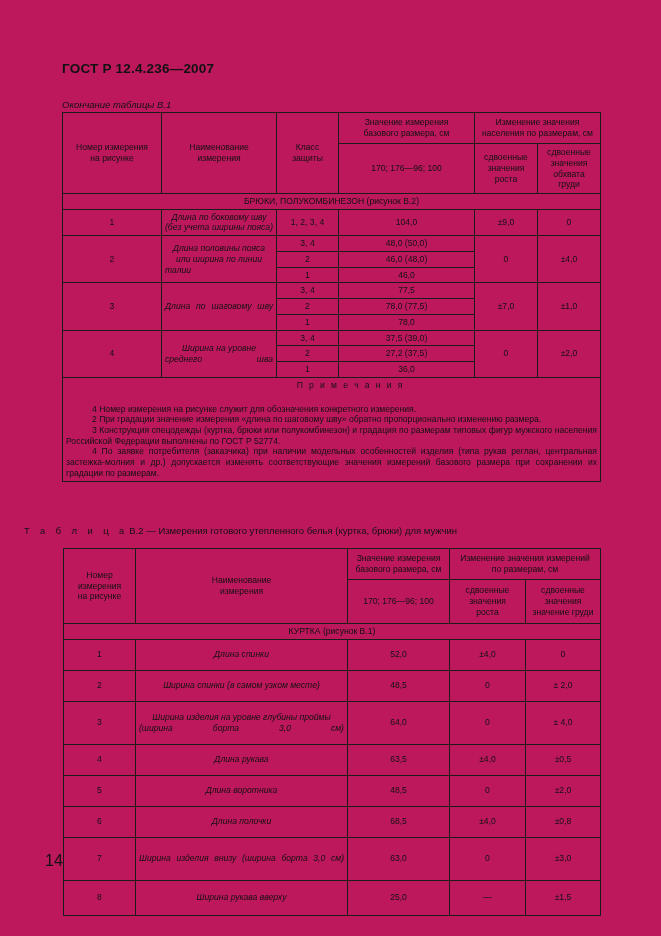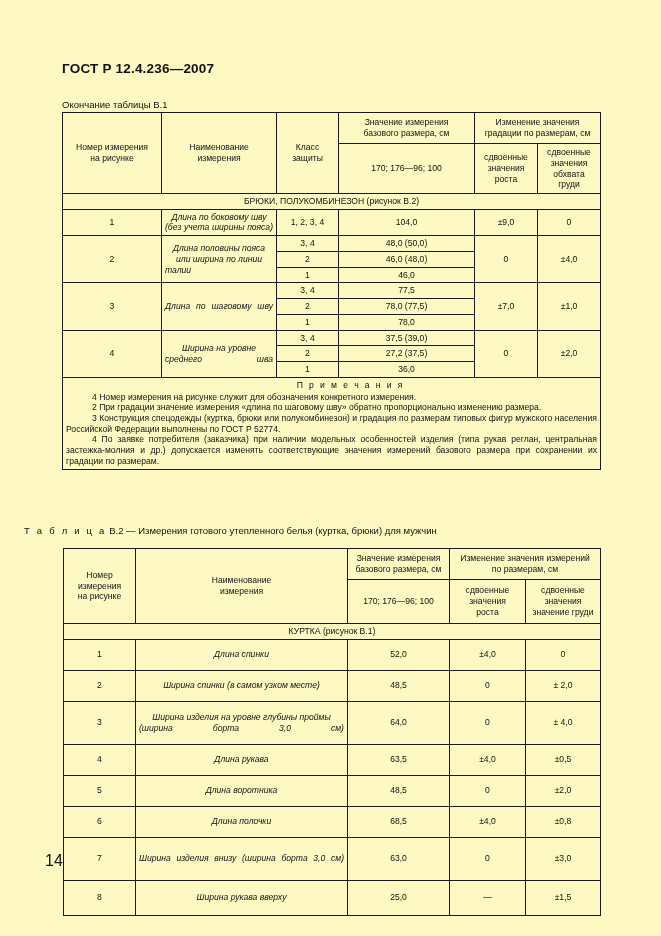--- a/index.html
+++ b/index.html
@@ -13,45 +13,47 @@
     position: relative;
     font-family: "Liberation Sans", sans-serif;
     color: #111111;
     overflow: hidden;
   }
   .page {
     position: absolute;
     left: 0; top: 0;
     width: 661px;
     height: 936px;
-    background: #fef9c3;
+    background: #be185d;
   }
   .page-header {
     position: absolute;
     left: 62px;
     top: 61px;
     font-size: 13.5px;
     font-weight: bold;
     letter-spacing: 0.2px;
   }
   .caption-cont {
     position: absolute;
     left: 62px;
     top: 99px;
     font-size: 9.5px;
+    font-style: italic;
     text-align: right;
   }
   .caption-t2 {
     position: absolute;
     left: 24px;
     top: 525px;
     font-size: 9.5px;
   }
   .caption-t2 .sp {
     letter-spacing: 2.2px;
+    font-family: Liberation Mono, monospace;
   }
   .page-number {
     position: absolute;
     left: 45px;
     top: 852px;
     font-size: 16px;
   }
 
   table.gost {
     position: absolute;
@@ -92,21 +94,21 @@
     text-align: left;
     border-top: 2px solid #1a1a1a;
     padding: 4px 10px 6px 10px;
     line-height: 1.38;
     font-size: 8.6px;
   }
   .notes-title {
     letter-spacing: 1.9px;
     padding-left: 38px;
     display: block;
-    margin-bottom: 1px;
+    margin-bottom: 13px;
   }
   .note-p {
     display: block;
     text-indent: 26px;
     text-align: justify;
     margin-top: 0px;
   }
 
   #table-b1 { left: 62px; top: 112px; width: 538px; }
   #table-b2 { left: 63px; top: 548px; width: 537px; }
@@ -142,21 +144,21 @@
         <td rowspan="2" class="tall">
           <span>Класс</span><br>
           <span>защиты</span>
         </td>
         <td style="height:26px">
           <span>Значение измерения</span><br>
           <span>базового размера, см</span>
         </td>
         <td colspan="2">
           <span>Изменение значения</span><br>
-          <span>градации по размерам, см</span>
+          <span>населения по размерам, см</span>
         </td>
       </tr>
       <tr>
         <td>170; 176—96; 100</td>
         <td>
           <span>сдвоенные</span><br>
           <span>значения</span><br>
           <span>роста</span>
         </td>
         <td>

